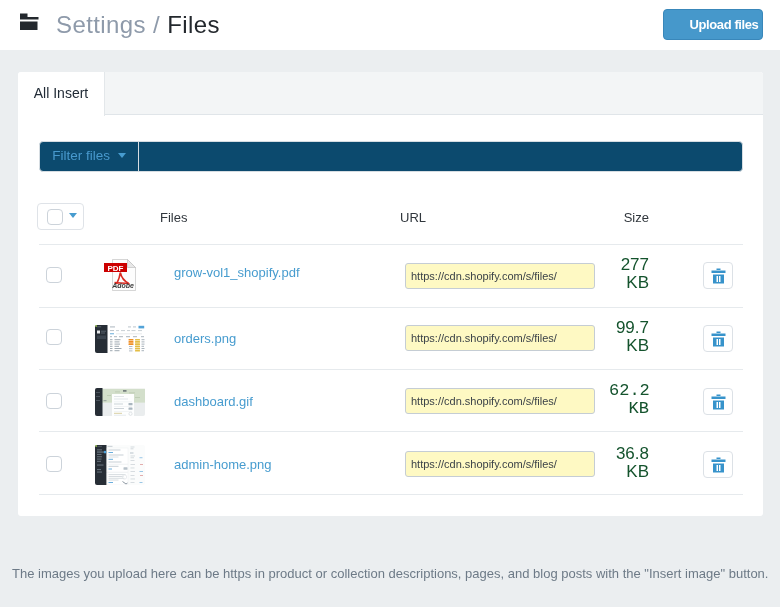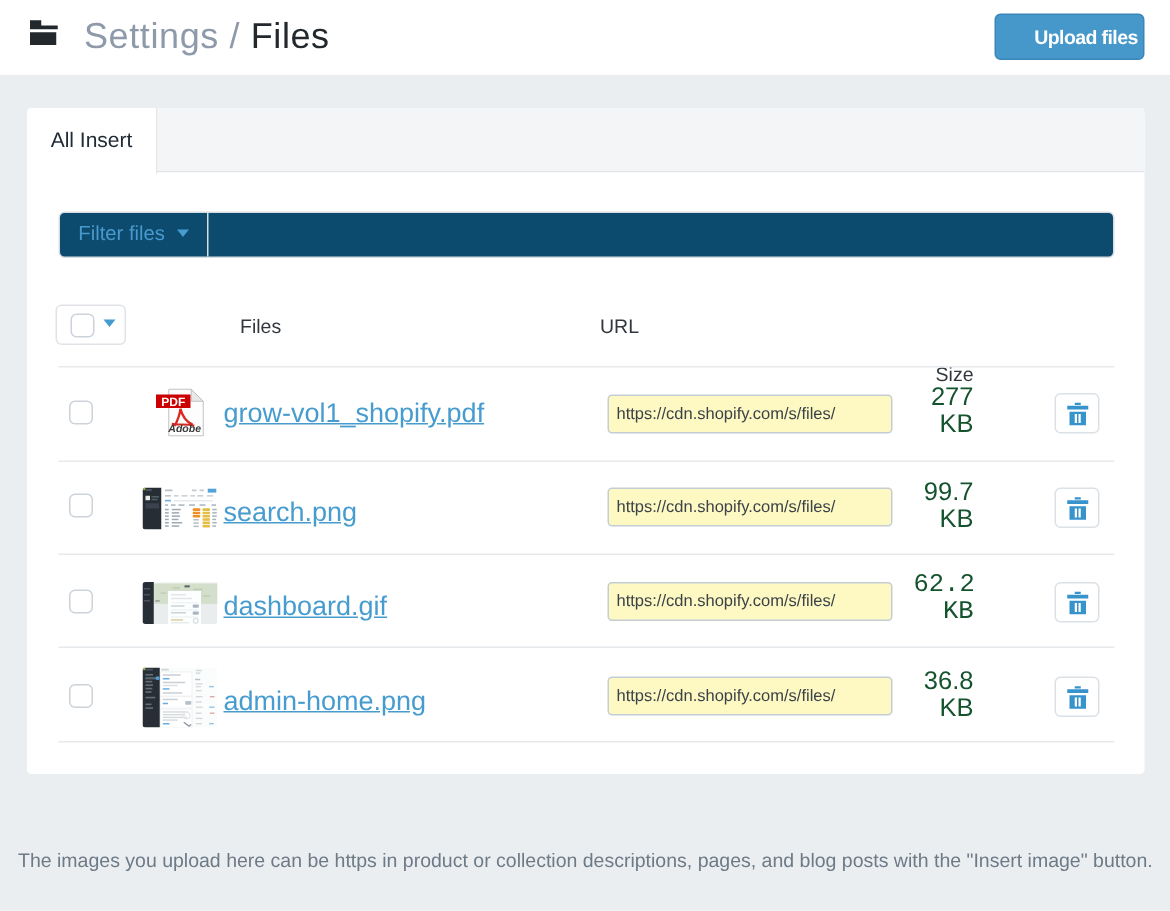--- a/index.html
+++ b/index.html
@@ -16,21 +16,21 @@
 .filterbtn { width:99px; border-right:1px solid #d6dde2; color:#4899cd; font-size:13.5px; line-height:28px; text-align:center; }
 .caret { display:inline-block; width:0; height:0; border-left:4px solid transparent; border-right:4px solid transparent; border-top:5px solid #479ccf; vertical-align:middle; margin-left:4px; margin-top:-2px; }
 .searchph { flex:1; color:#bcc8d3; font-size:14.6px; line-height:28px; padding-left:36px; position:relative; }
 .chkbtn { position:absolute; left:19px; top:131px; width:47px; height:27px; border:1px solid #dfe3e8; border-radius:4px; background:#fff; }
 .chkbtn .cb { position:absolute; left:9px; top:5px; }
 .chkbtn .caret { position:absolute; right:6px; top:11px; border-top-color:#479ccf; }
 .cb { width:16px; height:16px; border:1px solid #ccd3da; border-radius:4px; background:#fff; }
 .colhead { position:absolute; font-size:13px; color:#31373d; }
 .divider { position:absolute; left:21px; width:704px; height:1px; background:#e6eaed; }
 .rowcb { position:absolute; left:28px; }
-.flink { position:absolute; left:131px; font-size:18px; color:#479ccf;text-decoration:underline; }
+.flink { position:absolute; left:156px; font-size:13px; color:#479ccf; }
 .urlinput { position:absolute; left:387px; width:190px; height:26px; border:1px solid #c5cdd4; border-radius:3px; background:#fef9c3; font-size:11px; color:#3b4248; line-height:24px; padding-left:5px; white-space:nowrap; overflow:hidden; }
 .sizecell { position:absolute; left:591px; width:40px; font-size:17px; color:#14532d; text-align:right; line-height:18px; }
 .trashbtn { position:absolute; left:685px; width:30px; height:27px; border:1px solid #dce1e6; border-radius:4px; background:#fff; }
 .footer { position:absolute; left:12px; top:566px; font-size:13px; color:#6d7a87; }
 </style>
 </head>
 <body>
 <div id="page">
   <div class="topbar">
     <svg style="position:absolute;left:20px;top:13px" width="20" height="18" viewBox="0 0 20 18">
@@ -48,21 +48,21 @@
     <div class="filterbox">
       <div class="filterbtn">Filter files <span class="caret"></span></div>
     </div>
 
     <div class="chkbtn">
         <div class="cb"></div>
         <span class="caret"></span>
       </div>
     <div class="colhead" style="left:142px; top:138px;">Files</div>
     <div class="colhead" style="left:382px; top:138px;">URL</div>
-    <div class="colhead" style="left:591px; top:138px; width:40px; text-align:right;margin-top:32px;">Size</div>
+    <div class="colhead" style="left:591px; top:138px; width:40px; text-align:right;">Size</div>
 
     <div class="divider" style="top:172px;"></div>
     <div class="divider" style="top:235px;"></div>
     <div class="divider" style="top:297px;"></div>
     <div class="divider" style="top:359px;"></div>
     <div class="divider" style="top:422px;"></div>
 
     <div class="cb rowcb" style="top:195px;"></div>
     <svg style="position:absolute;left:85px;top:186px" width="34" height="34" viewBox="0 0 34 34">
       <path fill="#fdfdfd" stroke="#bbb" stroke-width="0.6" d="M9.5 1.5 h15 l8 8 v23 h-23 z"></path>
@@ -144,21 +144,21 @@
       </g>
       <g fill="#aab4bc">
         <rect x="46.5" y="14.2" width="3" height="1"></rect>
           <rect x="46.5" y="16.4" width="3" height="1"></rect>
         <rect x="46.5" y="18.6" width="3" height="1"></rect>
           <rect x="46.5" y="20.8" width="2.5" height="1"></rect>
         <rect x="46.5" y="23" width="3" height="1"></rect>
           <rect x="46.5" y="25.2" width="2.5" height="1"></rect>
       </g>
     </svg>
-    <div class="flink" style="top:259px;">search.png</div>
+    <div class="flink" style="top:259px;">orders.png</div>
     <div class="urlinput" style="top:253px;">https://cdn.shopify.com/s/files/</div>
     <div class="sizecell" style="top:247px;">99.7<br>KB</div>
     <div class="trashbtn" style="top:253px;">
         <svg style="position:absolute;left:7px;top:5px" width="15" height="16" viewBox="0 0 15 16">
           <path fill="#3793cb" d="M5.5 0.5 h4 v1.5 h-4 z"></path>
           <rect x="0.5" y="2.5" width="14" height="2.5" fill="#3793cb"></rect>
           <path fill="#3793cb" d="M2 6.5 h11 v9 h-11 z M5.5 8 v6 h1.5 v-6 z M8 8 v6 h1.5 v-6 z" fill-rule="evenodd"></path>
         </svg>
       </div>
 

